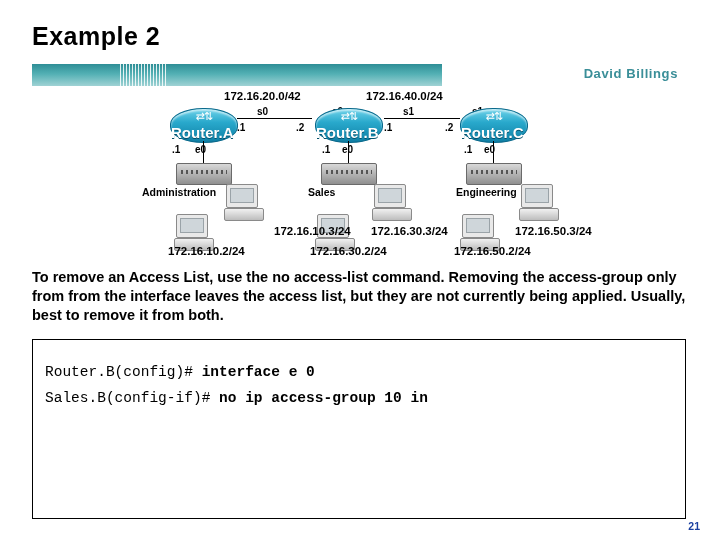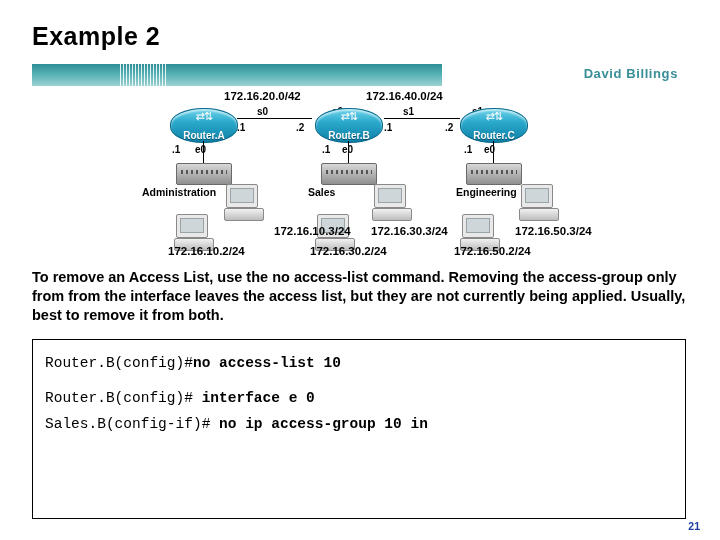--- a/index.html
+++ b/index.html
@@ -103,22 +103,21 @@
     border-radius: 33px / 16px;
     background: linear-gradient(to bottom, #6fd3ea 0%, #29a9cc 40%, #0f7fa5 100%);
     border: 1px solid #0b6a8c;
     box-shadow: inset 0 2px 2px rgba(255,255,255,0.6);
   }
   .router .rname {
     position: absolute;
     left: 0;
     right: 0;
     bottom: 1px;
-    text-align: center;
-    font-size: 10px;
+    font-size: 15px;
     font-weight: bold;
     color: #ffffff;
     text-shadow: 0 1px 0 #05506b;
   }
   .router .rarrows {
     position: absolute;
     left: 0;
     right: 0;
     top: 2px;
     text-align: center;
@@ -328,18 +327,17 @@
   <div class="net-label" style="left:278px; top:181px;">172.16.30.2/24</div>
   <div class="net-label" style="left:339px; top:161px;">172.16.30.3/24</div>
   <div class="net-label" style="left:422px; top:181px;">172.16.50.2/24</div>
   <div class="net-label" style="left:483px; top:161px;">172.16.50.3/24</div>
 
 </div>
 
 <div class="body-text">To remove an Access List, use the no access-list command.  Removing the access-group only from from the interface leaves the access list, but they are not currently being applied.  Usually, best to remove it from both.</div>
 
 <div class="console-box">
-  <div class="console-line"><span>Router.B(config)#</span><span class="cmd">no access-list 10</span></div>
   <div class="console-line gap"><span>Router.B(config)# </span><span class="cmd">interface e 0</span></div>
   <div class="console-line"><span>Sales.B(config-if)# </span><span class="cmd">no ip access-group 10 in</span></div>
 </div>
 
 <div class="page-number">21</div>
 
 </body></html>

